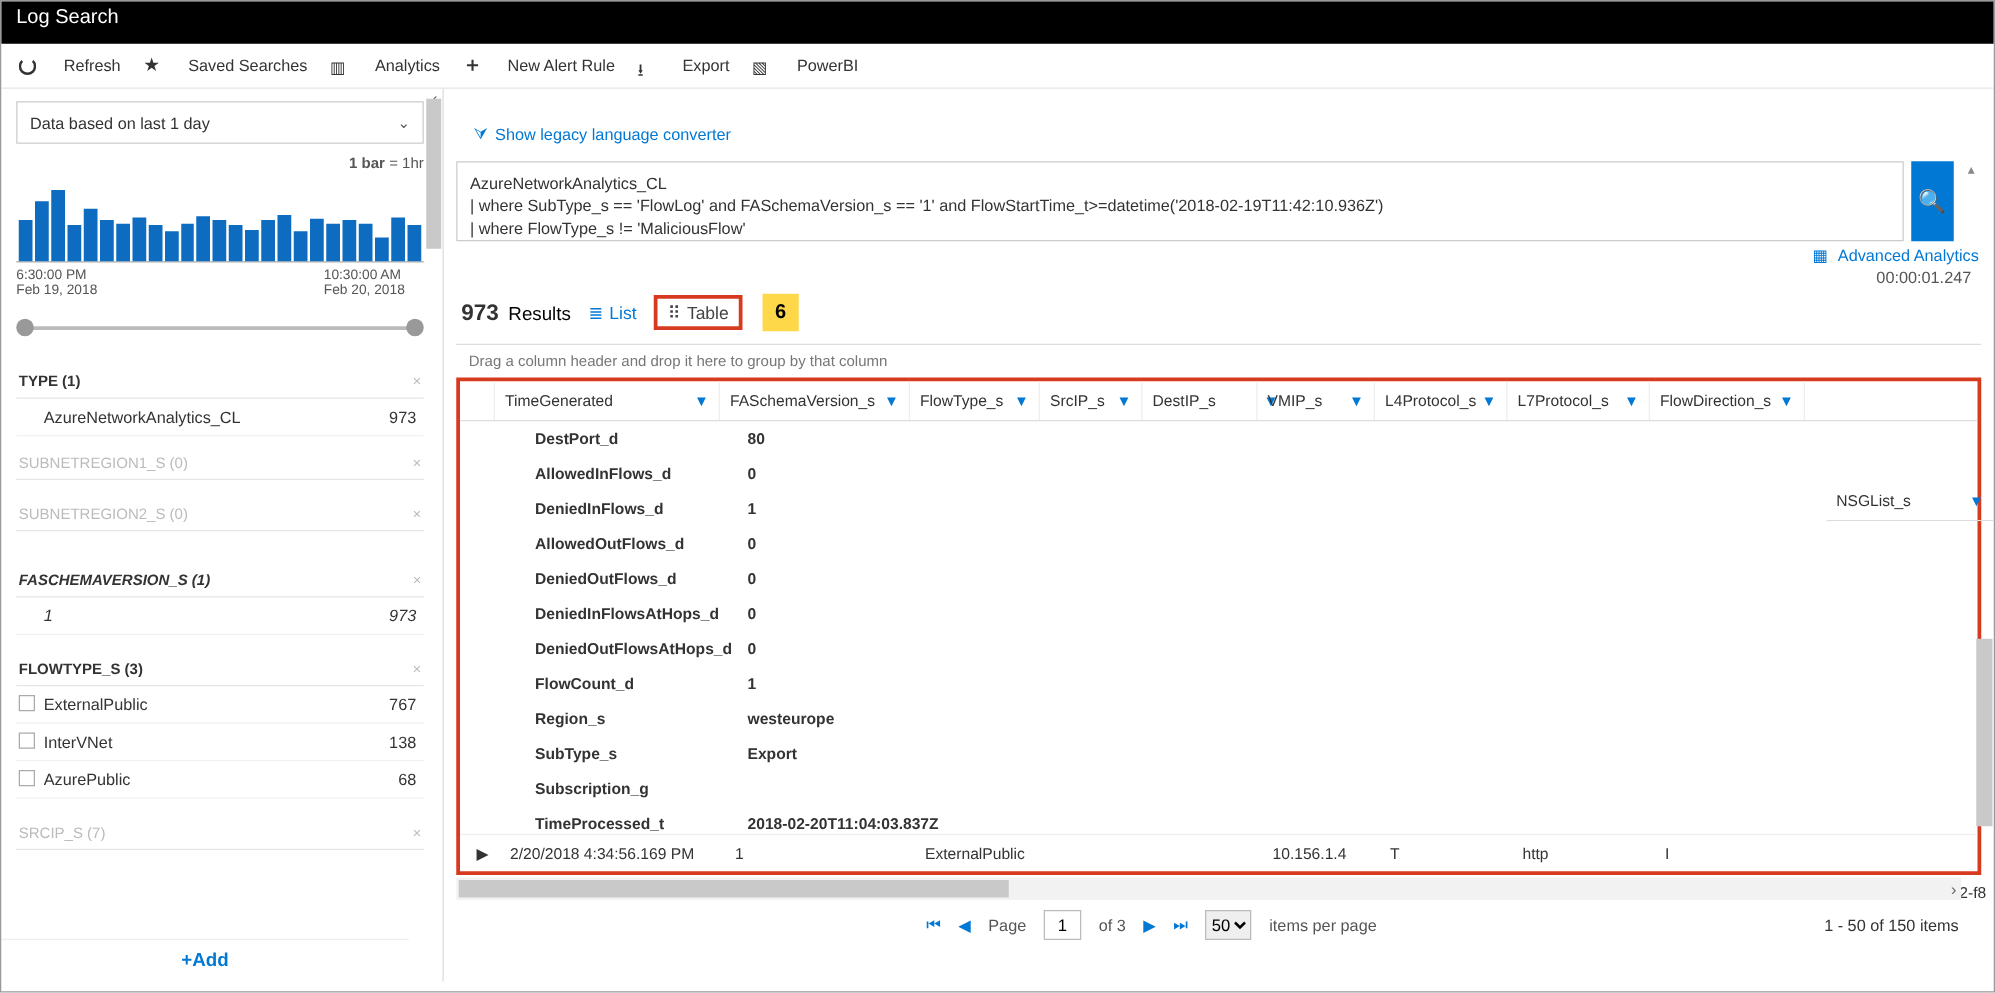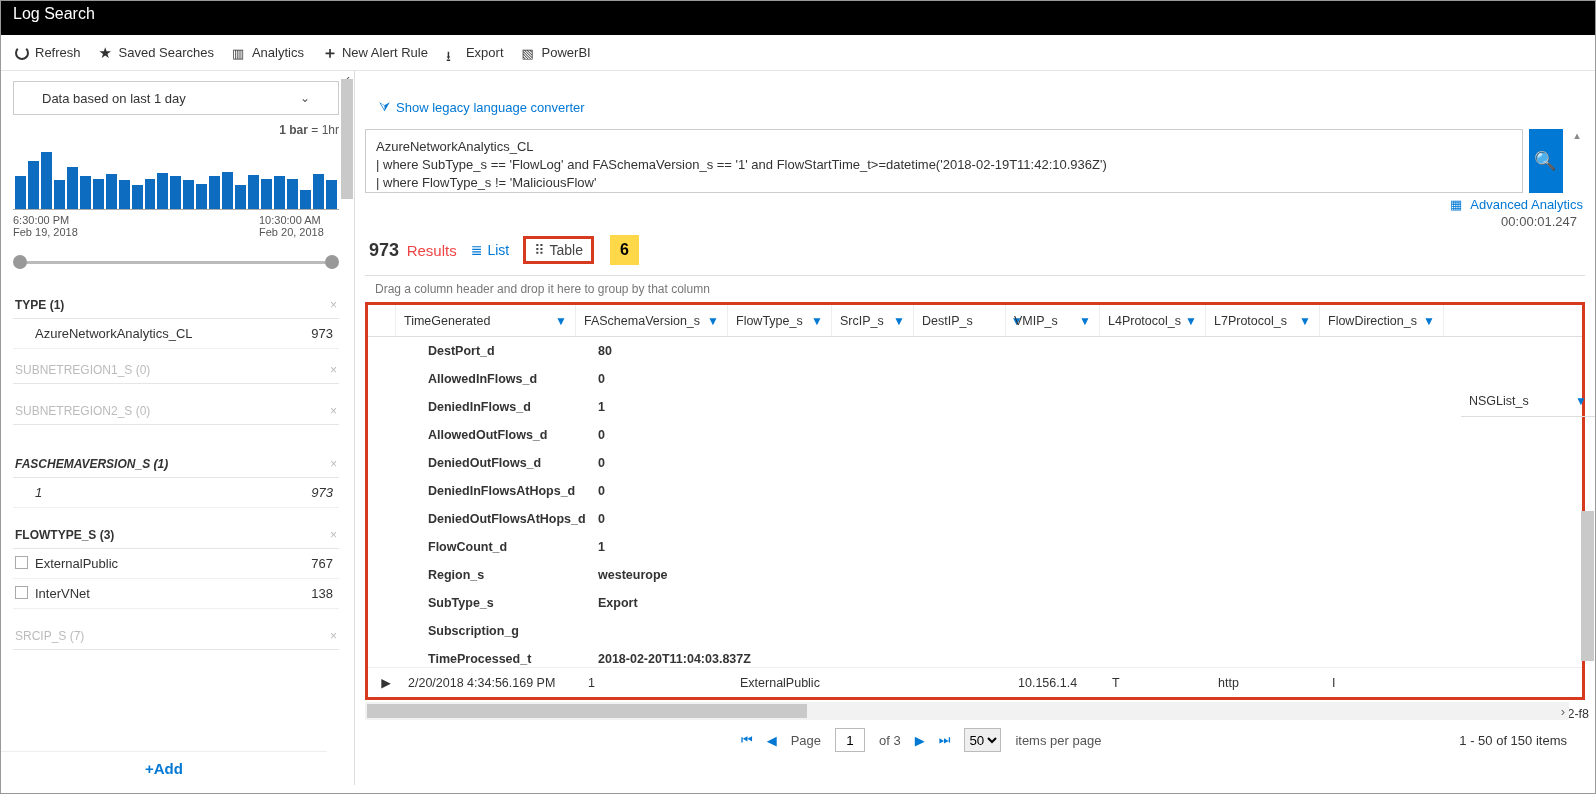--- a/index.html
+++ b/index.html
@@ -3,37 +3,37 @@
 <meta charset="utf-8">
 <style>
   * { box-sizing: border-box; margin: 0; padding: 0; }
   body { font-family: "Segoe UI", Tahoma, sans-serif; font-size: 13px; color: #333; background: #fff; width: 1596px; height: 794px; position: relative; border: 1px solid #999; overflow: hidden; }
   
   
   .titlebar { background: #000; color: #fff; padding: 4px 12px 8px 12px; font-size: 16px; height: 34px; }
   
   
   .toolbar { display: flex; gap: 18px; padding: 10px 14px; border-bottom: 1px solid #e5e5e5; align-items: center; font-size: 13px; color: #333; }
-  .toolbar .tbitem { display: inline-flex; align-items: center; gap: 6px; cursor: pointer; }
+  .toolbar .tbitem { display: inline-flex; align-items: center; gap: 22px; cursor: pointer; }
   .tbicon { display: inline-block; width: 14px; height: 14px; }
   .tbicon.refresh { border: 2px solid #333; border-radius: 50%; border-top-color: transparent; }
   .tbicon.star { color: #333; font-size: 15px; line-height: 14px; }
   .tbicon.plus { font-weight: bold; font-size: 16px; line-height: 14px; }
   .tbicon.download { font-size: 14px; }
   
   
   .main { display: flex; height: calc(100% - 34px - 44px); }
   .sidebar { width: 354px; border-right: 1px solid #ddd; position: relative; padding: 10px 6px 0 12px; overflow: hidden; }
   .content { flex: 1; position: relative; padding: 0 10px; overflow: hidden; }
   
   
   .collapse { position: absolute; right: 4px; top: 0; color: #555; font-size: 13px; cursor: pointer; }
   
   
-  .timerange { width: 326px; height: 34px; border: 1px solid #ccc; padding: 6px 28px; display: flex; justify-content: space-between; align-items: center; margin-bottom: 8px; cursor: pointer; }
+  .timerange { width: 326px; height: 34px; border: 1px solid #ccc; padding: 6px 10px; display: flex; justify-content: space-between; align-items: center; margin-bottom: 8px; cursor: pointer; }
   .timerange .caret { font-size: 12px; color: #555; }
   
   .barcap { text-align: right; width: 326px; font-size: 12px; color: #555; margin-bottom: 4px; }
   
   
   .barchart { width: 326px; height: 68px; display: flex; align-items: flex-end; gap: 2px; padding: 0 2px; }
   .barchart .bar { background: #0d6cbf; flex: 1; }
   .baraxis { width: 326px; border-top: 1px solid #aaa; font-size: 11px; color: #555; display: flex; justify-content: space-between; padding-top: 4px; }
   .baraxis .tick { width: 80px; }
   
@@ -61,21 +61,21 @@
   .querywrap { display: flex; gap: 6px; }
   .querybox { flex: 1; border: 1px solid #ccc; padding: 8px 10px; font-size: 13px; height: 64px; overflow: hidden; line-height: 18px; color: #333; }
   .runbtn { width: 34px; background: #0078d4; color: #fff; display: flex; align-items: center; justify-content: center; font-size: 18px; cursor: pointer; }
   .qvscroll { width: 16px; display: flex; flex-direction: column; align-items: center; color: #888; font-size: 11px; }
   
   .advlink { text-align: right; color: #0078d4; font-size: 13px; padding: 2px 2px; display: block; cursor: pointer; }
   .timer { text-align: right; color: #555; font-size: 13px; padding-right: 8px; }
   
   .resultsbar { display: flex; align-items: center; gap: 14px; padding: 6px 4px 10px; border-bottom: 1px solid #ddd; }
   .resultsbar .count { font-weight: 600; font-size: 18px; }
-  .resultsbar .lbl { color: #ef4444; font-size: 15px; margin-left: 4px; }
+  .resultsbar .lbl { color: #000000; font-size: 15px; margin-left: 4px; }
   .viewbtn { display: inline-flex; align-items: center; gap: 5px; color: #0078d4; font-size: 14px; cursor: pointer; }
   .viewbtn.sel { color: #444; }
   .tablehl { border: 3px solid #d63a1f; padding: 3px 8px; }
   .callout { display: inline-block; background: #ffd84a; color: #000; font-weight: bold; font-size: 16px; padding: 6px 10px; margin-left: 2px; }
   
   .grouphint { font-size: 12px; color: #777; padding: 6px 10px; }
   
   
   .tablewrap { border: 3px solid #d63a1f; height: 398px; overflow: hidden; display: flex; flex-direction: column; position: relative; }
   .thead { display: flex; border-bottom: 1px solid #ddd; height: 32px; align-items: stretch; }
@@ -254,20 +254,25 @@
       <div class="facetitem">
         <span class="facetcheck"></span>
         <span>ExternalPublic</span>
         <span>767</span>
       </div>
       <div class="facetitem">
         <span class="facetcheck"></span>
         <span>InterVNet</span>
         <span>138</span>
       </div>
+      <div class="facetitem">
+        <span class="facetcheck"></span>
+        <span>AzurePublic</span>
+        <span>68</span>
+      </div>
     </div>
 
     <div class="facet" style="margin-top:14px;">
       <div class="facethdr muted">
         <span>SRCIP_S  (7)</span>
           <span class="x">×</span>
       </div>
     </div>
 
     <div class="addfacet">+Add</div>

